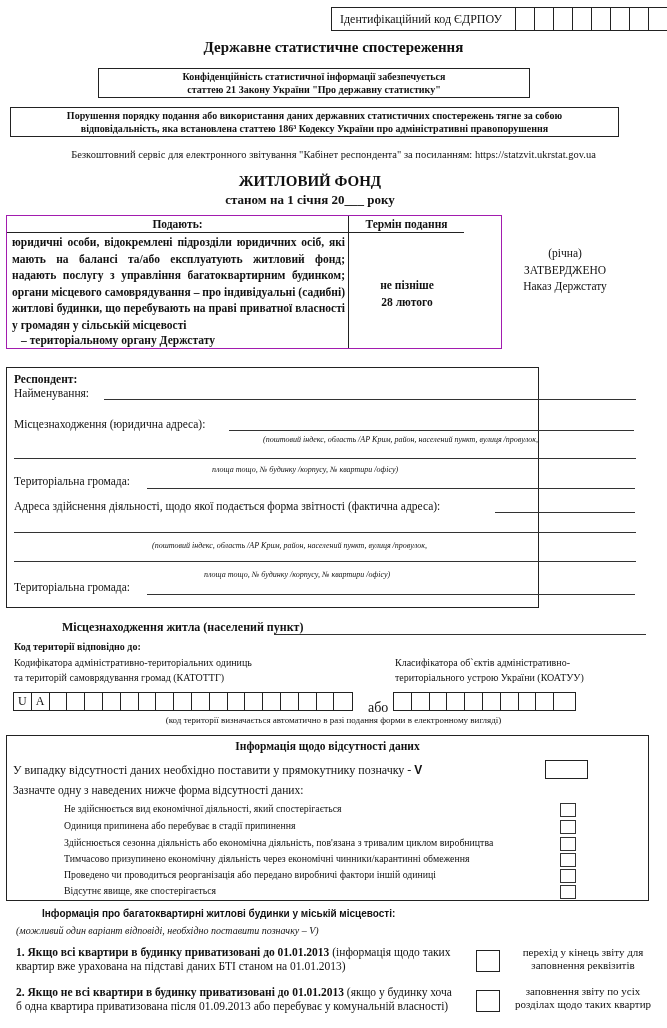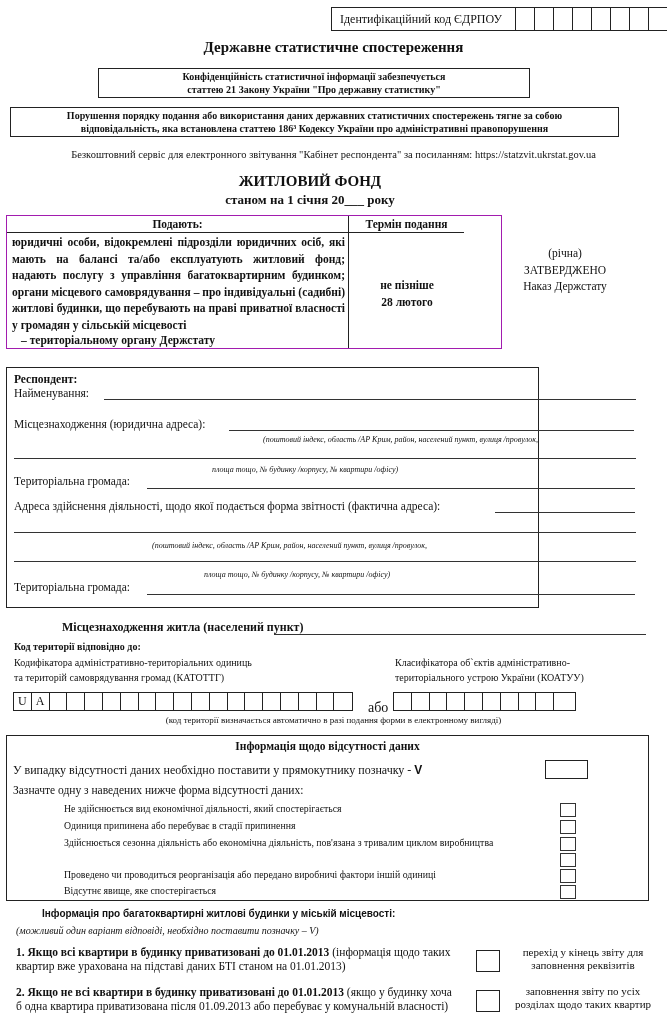--- a/index.html
+++ b/index.html
@@ -195,20 +195,21 @@
   <div class="t1"><span>У випадку відсутності даних необхідно поставити у прямокутнику позначку - </span><b style="font-family:'Liberation Sans',sans-serif;">V</b></div>
   <div class="bigbox"></div>
   <div class="t2">Зазначте одну з наведених нижче форма відсутності даних:</div>
 
   <div class="reason" style="top:67px;">Не здійснюється вид економічної діяльності, який спостерігається</div>
   <div class="rbox" style="top:67px;"></div>
   <div class="reason" style="top:84px;">Одиниця припинена або перебуває в стадії припинення</div>
   <div class="rbox" style="top:84px;"></div>
   <div class="reason" style="top:101px;">Здійснюється сезонна діяльність або економічна діяльність, пов'язана з тривалим циклом виробництва</div>
   <div class="rbox" style="top:101px;"></div>
+  <div class="reason" style="top:117px;">Тимчасово призупинено економічну діяльність через економічні чинники/карантинні обмеження</div>
   <div class="rbox" style="top:117px;"></div>
   <div class="reason" style="top:133px;">Проведено чи проводиться реорганізація або передано виробничі фактори іншій одиниці</div>
   <div class="rbox" style="top:133px;"></div>
   <div class="reason" style="top:149px;">Відсутнє явище, яке спостерігається</div>
   <div class="rbox" style="top:149px;"></div>
 </div>
 
 <div class="abs mf-title">Інформація про багатоквартирні житлові будинки у міській місцевості:</div>
 <div class="abs mf-note">(можливий один варіант відповіді, необхідно поставити позначку – V)</div>
 

